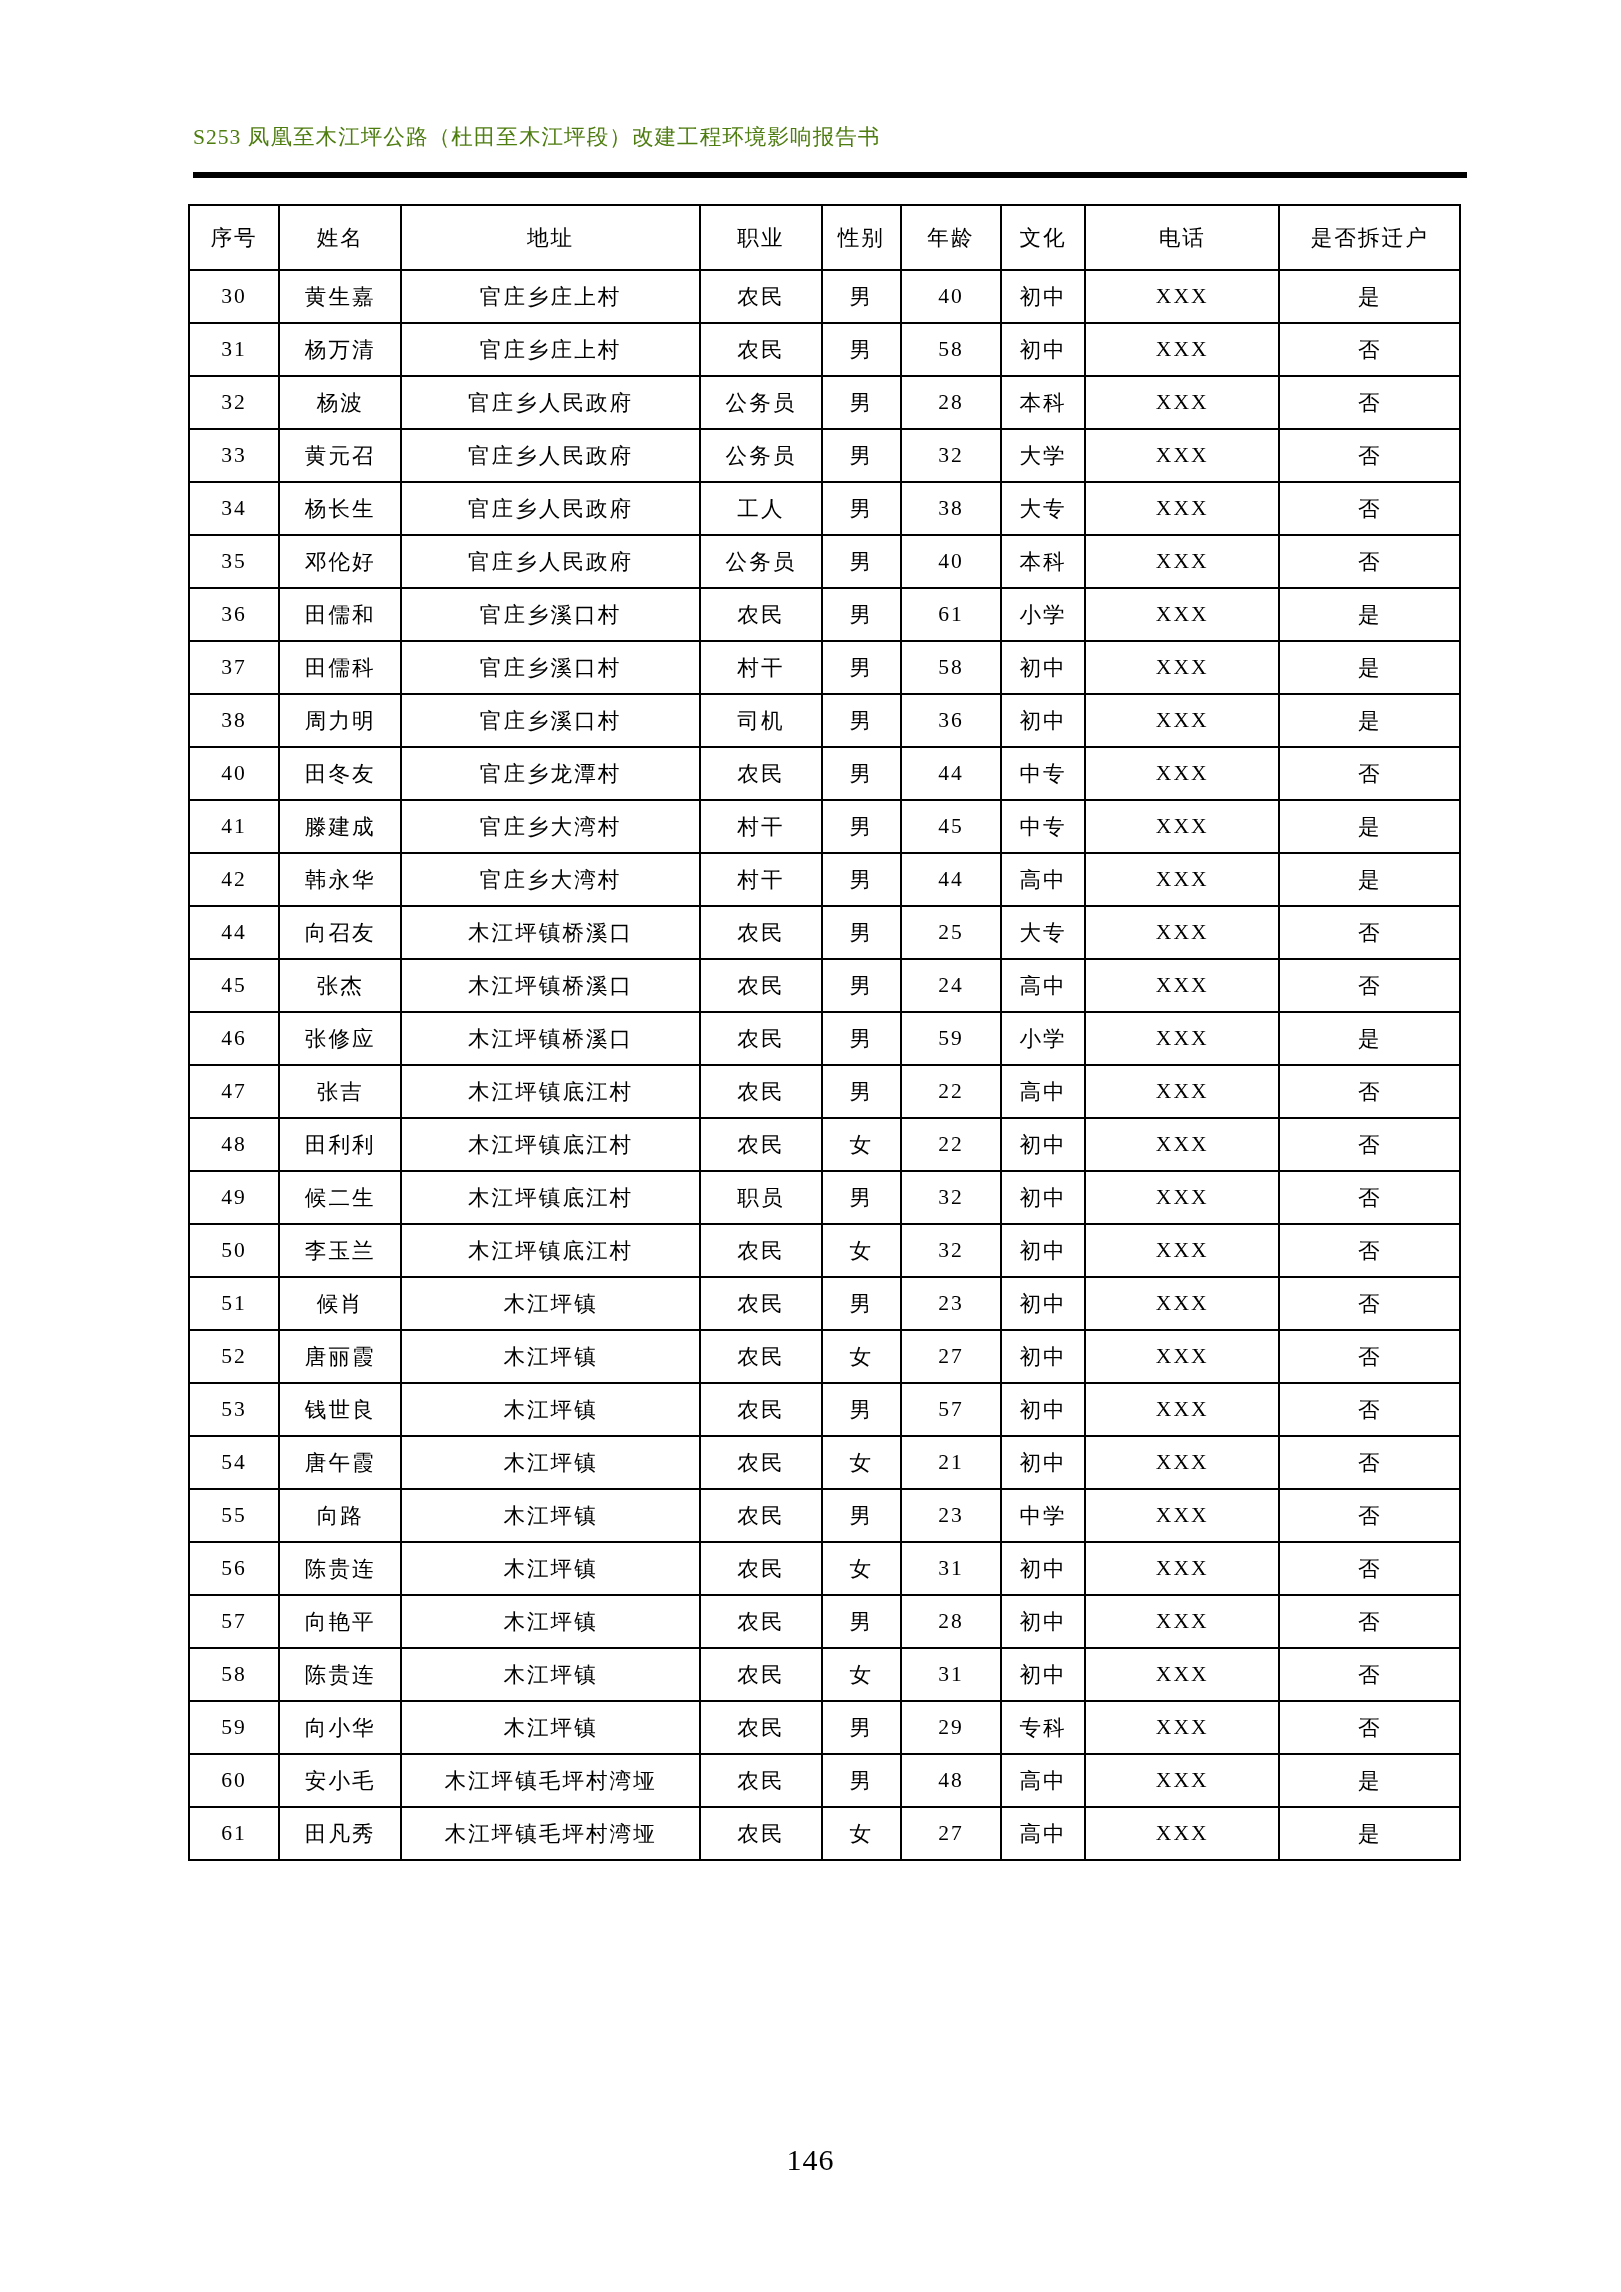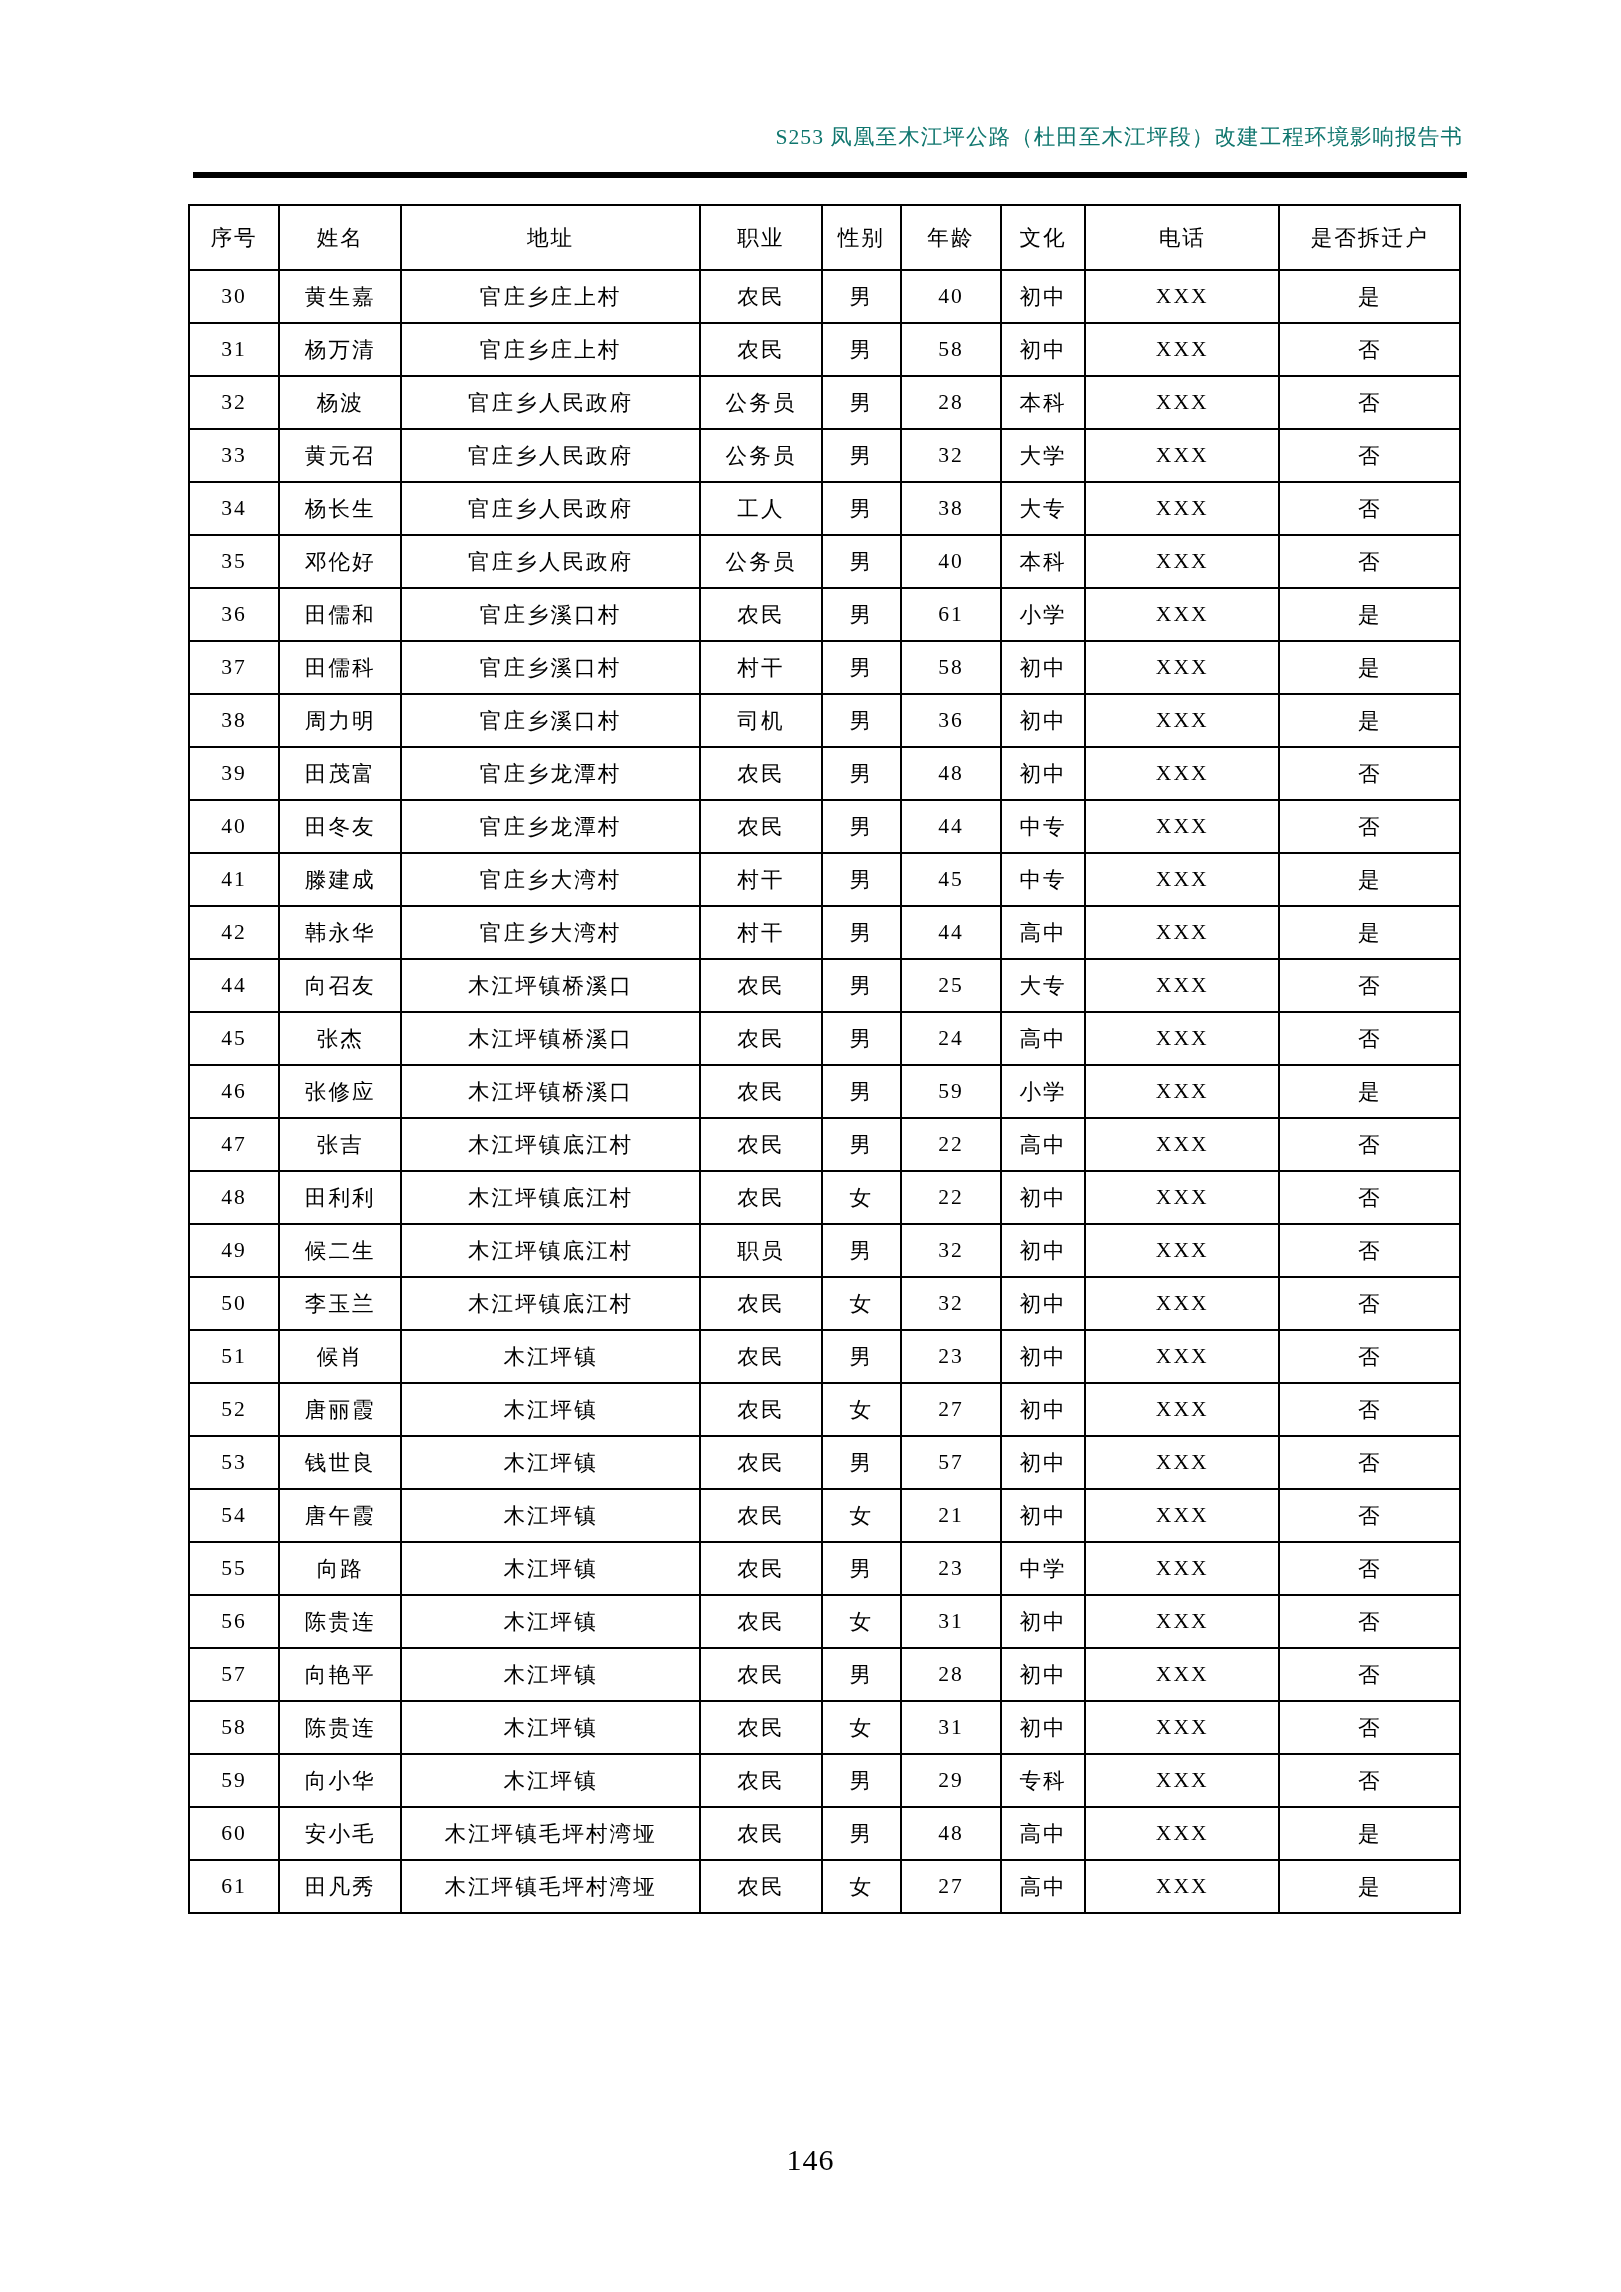--- a/index.html
+++ b/index.html
@@ -15,25 +15,25 @@
     background: #ffffff;
     font-family: "Liberation Serif", "DejaVu Serif", serif;
     color: #000000;
     overflow: hidden;
   }
   .doc-header {
     position: absolute;
     top: 122px;
     left: 193px;
     width: 1270px;
-    text-align: right;
+    text-align: left;
     font-size: 21.6px;
     letter-spacing: 1px;
     white-space: nowrap;
-    color: #0f766e;
+    color: #4d7c0f;
   }
   .header-rule {
     position: absolute;
     top: 172px;
     left: 193px;
     width: 1274px;
     height: 5.9px;
     background: #000000;
   }
   table.data {
@@ -208,31 +208,20 @@
           <td>周力明</td>
           <td>官庄乡溪口村</td>
           <td>司机</td>
           <td>男</td>
           <td>36</td>
           <td>初中</td>
           <td>XXX</td>
           <td>是</td>
         </tr>
         <tr>
-          <td>39</td>
-          <td>田茂富</td>
-          <td>官庄乡龙潭村</td>
-          <td>农民</td>
-          <td>男</td>
-          <td>48</td>
-          <td>初中</td>
-          <td>XXX</td>
-          <td>否</td>
-        </tr>
-        <tr>
           <td>40</td>
           <td>田冬友</td>
           <td>官庄乡龙潭村</td>
           <td>农民</td>
           <td>男</td>
           <td>44</td>
           <td>中专</td>
           <td>XXX</td>
           <td>否</td>
         </tr>

